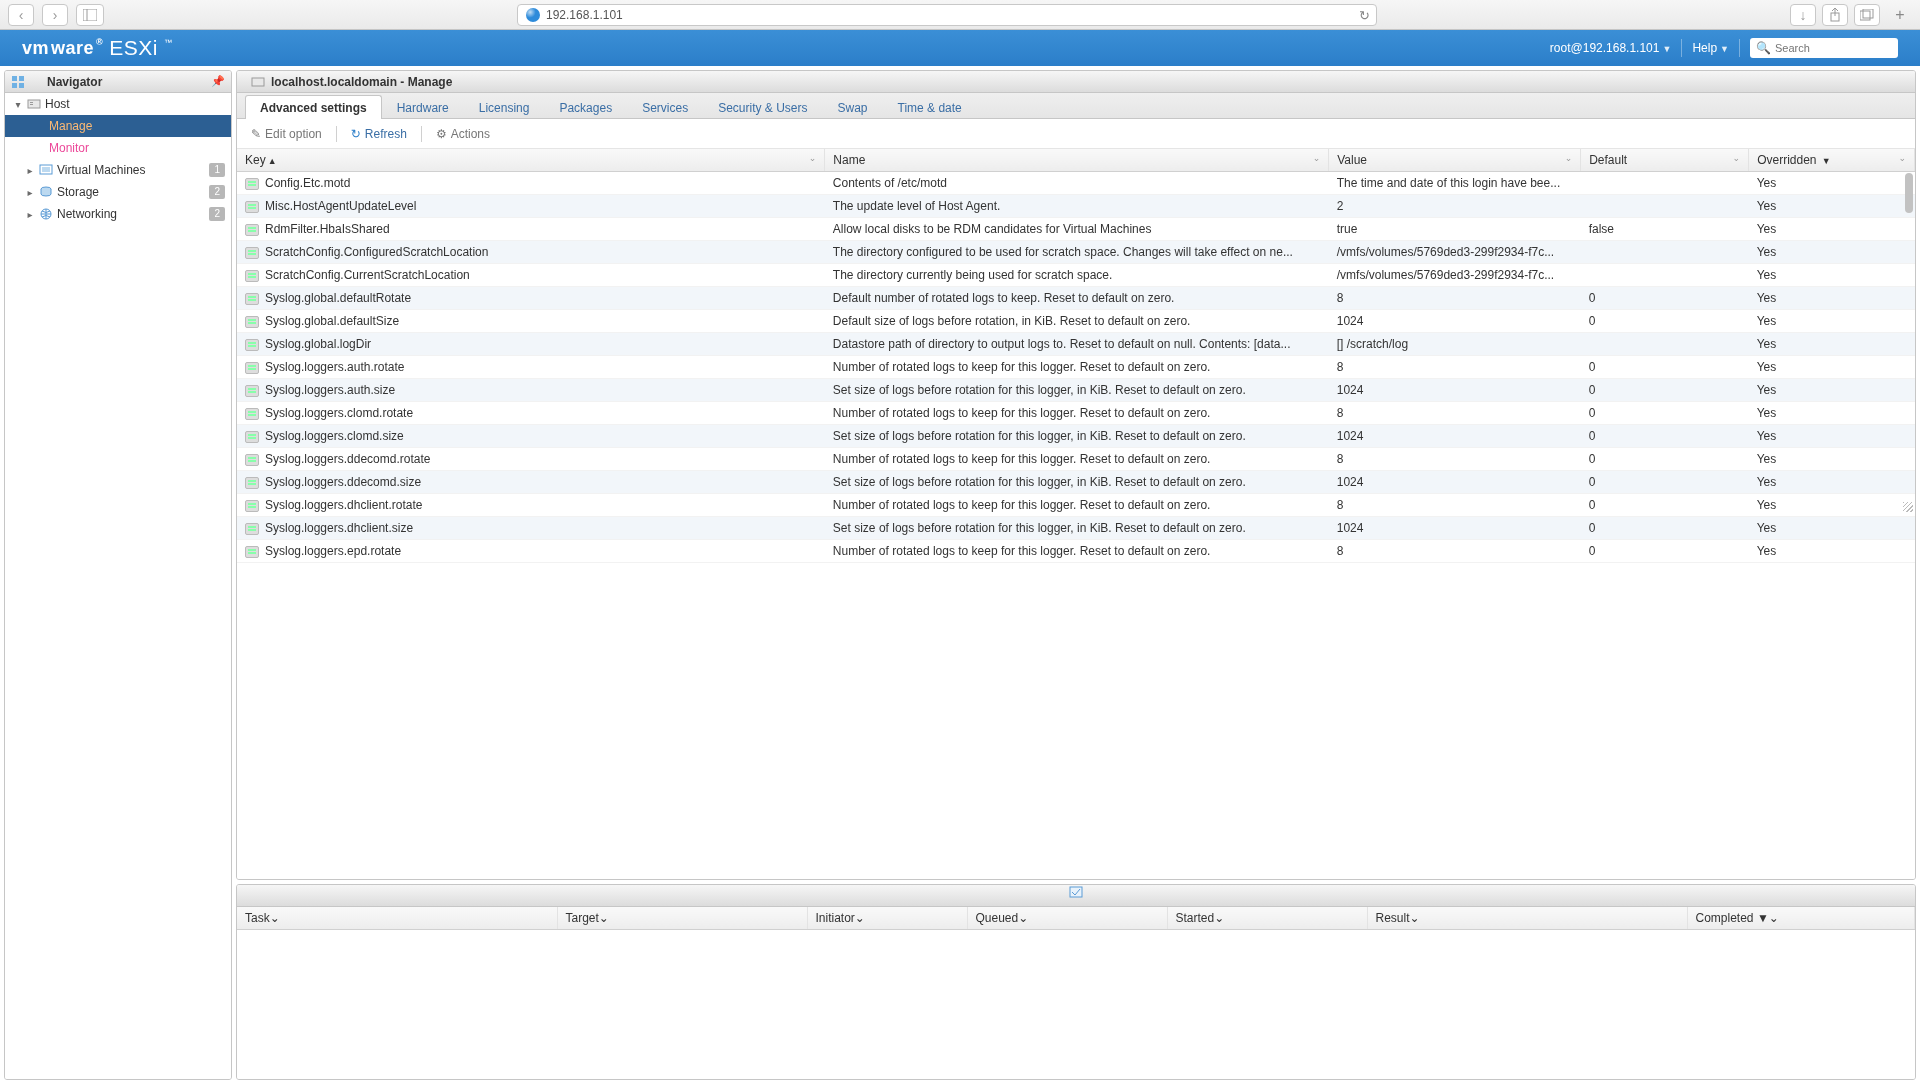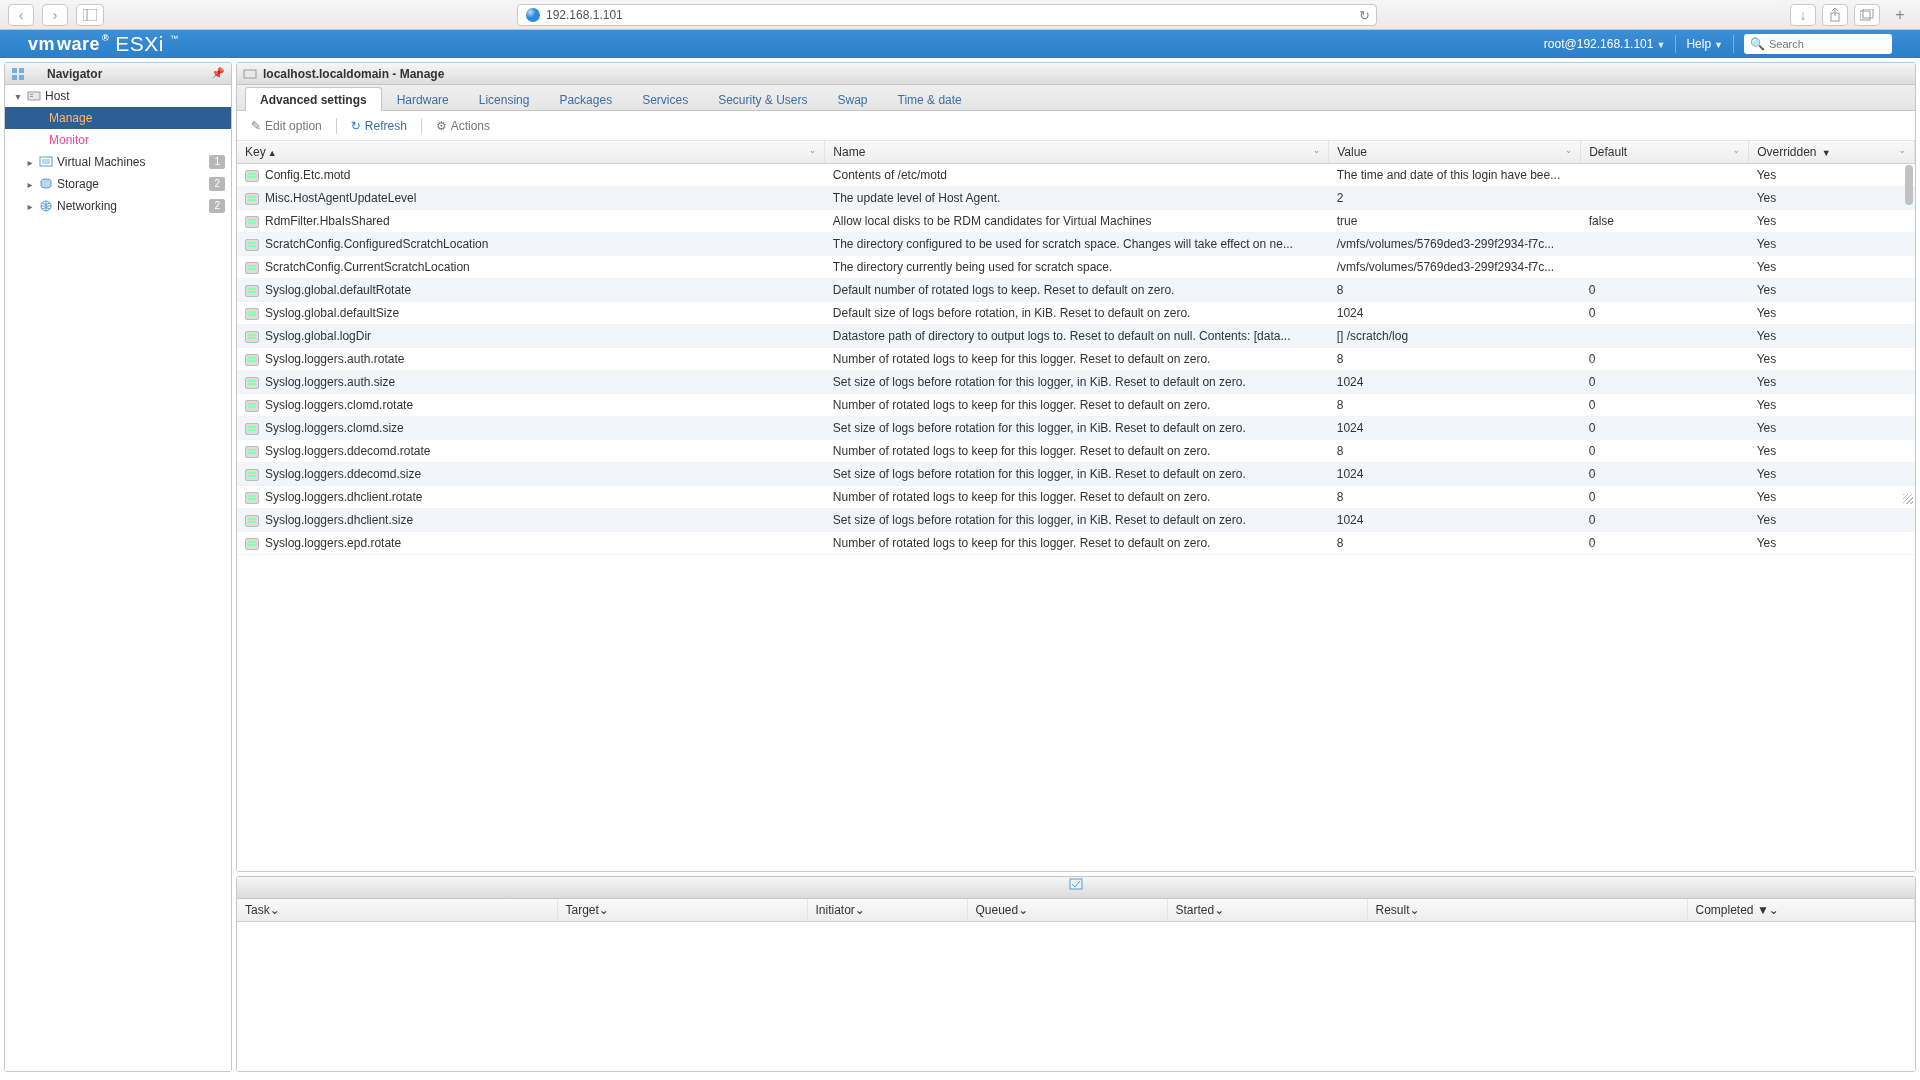--- a/index.html
+++ b/index.html
@@ -9,21 +9,21 @@
   .nav-btn { width:26px; height:22px; border:1px solid #c8c8c8; border-radius:4px; background:#fff; display:flex; align-items:center; justify-content:center; color:#9a9a9a; font-size:14px; }
   .nav-btn.sq { width:28px; }
   .addr { flex:1; display:flex; justify-content:center; }
   .addr-inner { width:860px; height:22px; border:1px solid #c8c8c8; border-radius:4px; background:#fff; display:flex; align-items:center; padding:0 8px; gap:6px; font-size:12px; color:#555; position:relative;}
   .globe { width:14px; height:14px; border-radius:50%; background:#2e8bda; position:relative; }
   .globe::after{content:""; position:absolute; inset:0; border-radius:50%; background:radial-gradient(circle at 30% 30%, rgba(255,255,255,.7), transparent 40%);}
   .addr-refresh { position:absolute; right:6px; top:3px; color:#888; font-size:13px;}
   .right-btns { display:flex; gap:6px; }
   .tab-plus { width:24px; display:flex; align-items:center; justify-content:center; color:#888; font-size:16px;}
   
-  .esxi-bar { height:28px; background:linear-gradient(#3b8fd6,#2b7ec9); color:#fff; display:flex; align-items:center; padding:0 28px; gap:6px; font-size:14px;}
+  .esxi-bar { height:36px; background:linear-gradient(#3b8fd6,#2b7ec9); color:#fff; display:flex; align-items:center; padding:0 22px; gap:6px; font-size:14px;}
   .logo-vmware { font-weight:700; letter-spacing:.5px; font-size:18px; display:flex; align-items:center; gap:2px;}
   .logo-vmware sup{ font-size:9px; top:-6px; position:relative;}
   .logo-esxi { font-size:21px; font-weight:300; letter-spacing:.5px;}
   .tm { font-size:8px; position:relative; top:-6px;}
   .esxi-right { margin-left:auto; display:flex; align-items:center; gap:10px; font-size:12px;}
   .dd-caret { font-size:9px; margin-left:3px; opacity:.85;}
   .divider { width:1px; height:18px; background:rgba(255,255,255,.35);}
   .searchbox { width:148px; height:20px; background:#fff; border-radius:3px; display:flex; align-items:center; padding:0 6px; gap:4px; color:#8c8c8c;}
   .searchbox input { border:none; outline:none; font-size:11px; width:110px; color:#333; background:transparent;}
   .mag { font-size:12px; color:#6b6b6b;}
@@ -38,21 +38,21 @@
   .tree-row.host { padding-left:8px;}
   .tree-row.sub { padding-left:44px; color:#ec4899;}
   .tree-row.sub.selected { background:#2c5f93; color:#fdba74; }
   .disclose { width:10px; text-align:center; color:#6b6b6b; font-size:10px;}
   .ic { width:14px; height:14px; display:inline-flex; align-items:center; justify-content:center; font-size:12px;}
   .badge { margin-left:auto; background:#b7b7b7; color:#fff; border-radius:2px; font-size:10px; padding:0 5px; height:14px; line-height:14px;}
   .tree-row.item { padding-left:20px;}
   
   .content { flex:1; display:flex; flex-direction:column; gap:4px;}
   .content-main { flex:1; min-height:0; display:flex; flex-direction:column;}
-  .breadcrumb { height:22px; background:linear-gradient(#f6f6f6,#dcdcdc); border-bottom:1px solid #c6c6c6; display:flex; align-items:center; padding:0 6px; gap:6px; font-weight:600;}
+  .breadcrumb { height:22px; background:linear-gradient(#f6f6f6,#dcdcdc); border-bottom:1px solid #c6c6c6; display:flex; align-items:center; padding:0 14px; gap:6px; font-weight:600;}
   .tabs { height:26px; display:flex; align-items:flex-end; padding:0 8px; gap:0; background:linear-gradient(#efefef,#e5e5e5); border-bottom:1px solid #c6c6c6;}
   .tab { padding:5px 14px 4px; font-size:12px; color:#3a6ea5; border:1px solid transparent; border-bottom:none; background:transparent; cursor:pointer; position:relative; top:1px; border-radius:3px 3px 0 0;}
   .tab.active { background:#fff; border-color:#c6c6c6; color:#333; font-weight:600;}
   .toolbar { height:30px; display:flex; align-items:center; gap:6px; padding:0 10px; background:#fff; border-bottom:1px solid #e5e5e5;}
   .tool-btn { display:flex; align-items:center; gap:4px; padding:2px 4px; color:#777;}
   .tool-btn.enabled { color:#3a6ea5;}
   .tool-sep { width:1px; height:16px; background:#d0d0d0; margin:0 4px;}
   .grid-wrap { flex:1; display:flex; flex-direction:column; background:#fff; min-height:0;}
   .grid-scroll { height:396px; position:relative; }
   .grid { width:100%; border-collapse:collapse; table-layout:fixed; font-size:12px; }

